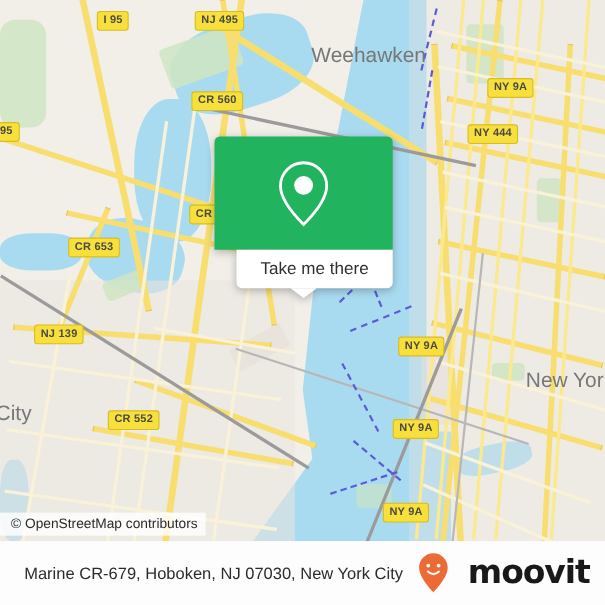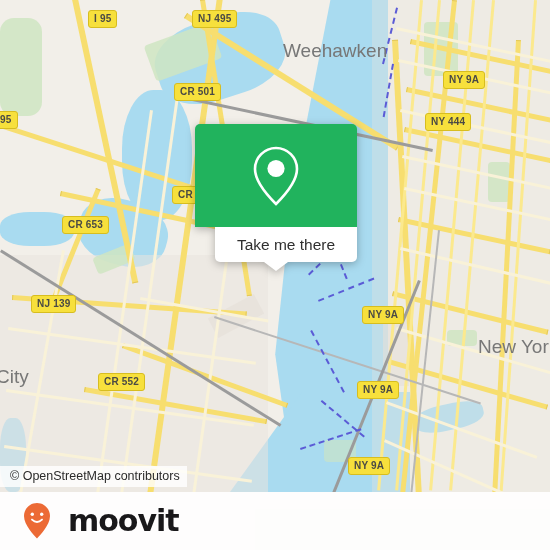--- a/index.html
+++ b/index.html
@@ -212,22 +212,22 @@
   <div class="road ferry" style="left:320px;top:210px;width:74px;height:0;transform:rotate(68deg);"></div>
   <div class="road ferry" style="left:312px;top:330px;width:70px;height:0;transform:rotate(62deg);"></div>
   <div class="road ferry" style="left:322px;top:400px;width:56px;height:0;transform:rotate(40deg);"></div>
   <div class="road ferry" style="left:300px;top:448px;width:64px;height:0;transform:rotate(-18deg);"></div>
   <div class="road ferry" style="left:398px;top:8px;width:58px;height:0;transform:rotate(104deg);"></div>
   <div class="road ferry" style="left:394px;top:64px;width:54px;height:0;transform:rotate(100deg);"></div>
   <div class="road ferry" style="left:296px;top:168px;width:44px;height:0;transform:rotate(-60deg);"></div>
 
   <div id="shield-layer">
       <div class="shield" style="left: 88px; top: 0px;">I 95</div>
-      <div class="shield" style="left: 192px; top: 0px;">NJ 495</div>
-      <div class="shield" style="left: 174px; top: 73px;">CR 501</div>
+      <div class="shield" style="left: 177px; top: 0px;">NJ 495</div>
+      <div class="shield" style="left: 174px; top: 73px;">CR 560</div>
       <div class="shield" style="left: -6px; top: 101px;">95</div>
       <div class="shield" style="left: 62px; top: 206px;">CR 653</div>
       <div class="shield" style="left: 172px; top: 176px; text-align: right;">CR</div>
       <div class="shield" style="left: 31px; top: 285px;">NJ 139</div>
       <div class="shield" style="left: 98px; top: 363px;">CR 552</div>
       <div class="shield" style="left: 443px; top: 61px;">NY 9A</div>
       <div class="shield" style="left: 425px; top: 103px;">NY 444</div>
       <div class="shield" style="left: 362px; top: 296px;">NY 9A</div>
       <div class="shield" style="left: 357px; top: 371px;">NY 9A</div>
       <div class="shield" style="left: 348px; top: 447px;">NY 9A</div>
@@ -248,20 +248,21 @@
   </div>
   <div class="white">
     <span>Take me there</span>
   </div>
   <div class="tail"></div>
 </div>
 
 <div id="attribution">© OpenStreetMap contributors</div>
 
 <div id="footer">
+  <div class="addr">Marine CR-679, Hoboken, NJ 07030, New York City</div>
   <div id="logo">
     <svg width="30" height="38" viewBox="0 0 30 38">
       <path d="M15 1 C7.8 1 2 6.8 2 14 C2 23 12.2 33.4 15 36.6 C17.8 33.4 28 23 28 14 C28 6.8 22.2 1 15 1 Z" fill="#ec6a35"></path>
       <circle cx="10.3" cy="12.2" r="1.7" fill="#ffffff"></circle>
       <circle cx="19.7" cy="12.2" r="1.7" fill="#ffffff"></circle>
       <path d="M10 17.6 Q15 22.2 20 17.6" fill="none" stroke="#ffffff" stroke-width="1.9" stroke-linecap="round"></path>
     </svg>
     <span class="wordmark">moovit</span>
   </div>
 </div>

